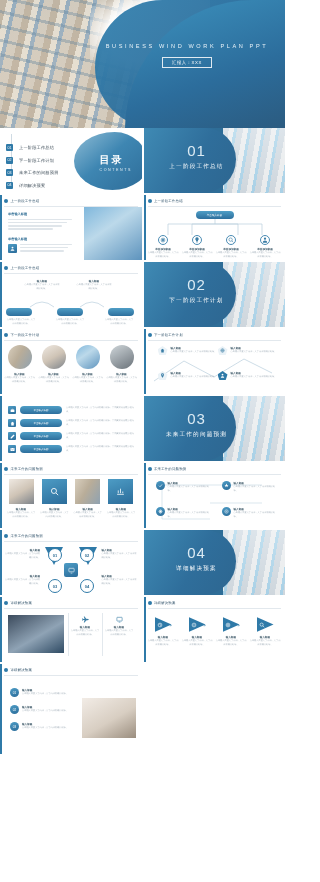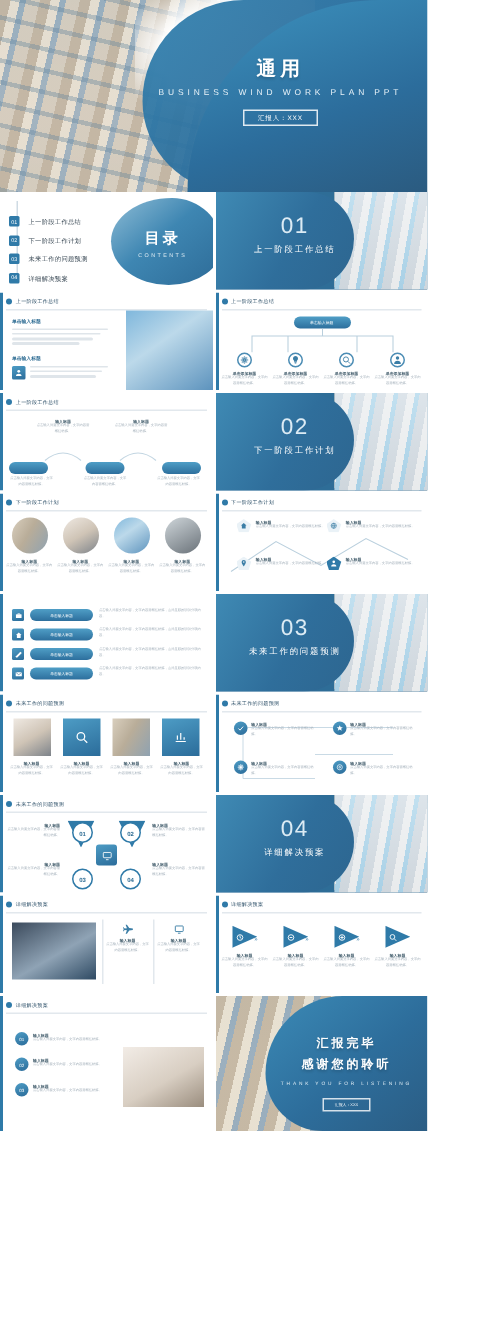--- a/index.html
+++ b/index.html
@@ -56,21 +56,21 @@
   .toc .vline{ position:absolute; left:11px; top:6px; bottom:6px; width:1px; background:#cfdbe4; }
   .toc-list{ position:absolute; left:6px; top:16px; }
   .toc-item{ display:flex; align-items:center; margin-bottom:5.5px; }
   .toc-num{ width:7px; height:7px; background:#2f7aa8; color:#fff; font-size:3.6px; display:flex; align-items:center; justify-content:center; border-radius:1px; }
   .toc-label{ font-size:4.2px; color:#3b4a56; margin-left:6px; letter-spacing:.2px; }
   .toc-blob{
     position:absolute; right:-6px; top:4px; width:74px; height:58px;
     background:linear-gradient(140deg,#8fbdd6 0%, #3e86b2 45%, #2d6b97 100%);
     border-radius:55% 45% 48% 52% / 50% 55% 45% 50%;
   }
-  .toc-blob .bt{ position:absolute; left:8px; top:17px; color:#fff; text-align:center; width:54px; }
+  .toc-blob .bt{ position:absolute; left:26px; top:17px; color:#fff; width:54px; }
   .toc-blob .bt b{ font-size:10px; letter-spacing:2px; }
   .toc-blob .bt i{ display:block; font-style:normal; font-size:3.6px; letter-spacing:1.6px; margin-top:1px; color:#e2eef5; }
 
   
   .sec{ position:relative; overflow:hidden; background:#2e6d97; }
   .sec .ph{ position:absolute; right:0; top:0; width:62px; height:100%;
     background:
       linear-gradient(180deg,#bcd6e6,#9fc0d5),
       repeating-linear-gradient(100deg, rgba(190,172,150,1) 0 6px, rgba(225,214,197,1) 6px 11px, rgba(140,160,178,1) 11px 14px);
     background-blend-mode:overlay,normal;
@@ -126,21 +126,20 @@
 
 <div class="page">
 
   <div class="cover slide">
     <div class="photo"></div>
     <div class="bldg"></div>
     <div class="clouds"></div>
     <div class="blob"></div>
     <div class="blob2"></div>
     <div class="cover-txt">
-      <div class="cover-t1">通用</div>
       <div class="cover-t3">BUSINESS WIND WORK PLAN PPT</div>
       <div class="cover-badge">汇报人：XXX</div>
     </div>
   </div>
 
   <div class="grid">
 
     <div class="row">
       <div class="slide toc">
         <div class="vline"></div>
@@ -725,27 +724,16 @@
             <div class="circ iconbox" style="width:9px;height:9px;flex:none;font-size:3px;">03</div>
             <div style="flex:1;">
               <div class="cap" style="text-align:left;">输入标题</div>
               <div class="cap2" style="text-align:left;">点击输入简要文字内容，文字内容需概括精炼。</div>
             </div>
           </div>
         </div>
         <div style="position:absolute;right:6px;top:34px;width:54px;height:40px;background:linear-gradient(150deg,#f2ece6,#d8cec2 55%,#9a8d7e);"></div>
       </div>
 
-      <div class="slide end" style="height:90px;">
-        <div class="ph"></div>
-        <div class="bl"></div>
-        <div class="blob"></div>
-        <div class="end-txt">
-          <div class="end-t1">汇报完毕</div>
-          <div class="end-t2">感谢您的聆听</div>
-          <div class="end-t3">THANK YOU FOR LISTENING</div>
-          <div class="end-badge">汇报人：XXX</div>
-        </div>
-      </div>
     </div>
 
   </div>
 </div>
 
 </body></html>

